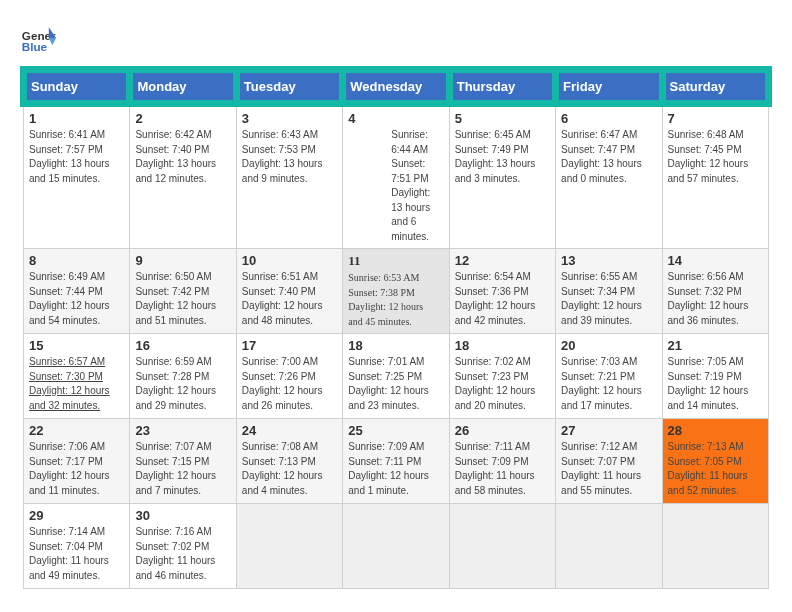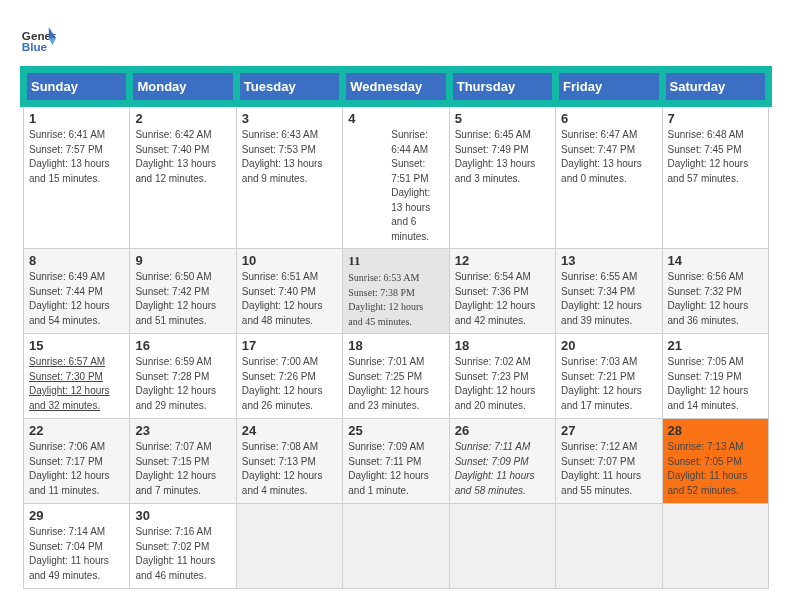--- a/index.html
+++ b/index.html
@@ -292,21 +292,21 @@
         </td>
         <td style="background: rgb(245, 245, 245);">
           <span class="day-num">25</span>
           <div class="day-info" style="white-space: pre-line;">Sunrise: 7:09 AM
 Sunset: 7:11 PM
 Daylight: 12 hours
 and 1 minute.</div>
         </td>
         <td style="background: rgb(245, 245, 245);">
           <span class="day-num">26</span>
-          <div class="day-info" style="white-space: pre-line; font-style: italic;">Sunrise: 7:11 AM
+          <div class="day-info" style="white-space: pre-line;">Sunrise: 7:11 AM
 Sunset: 7:09 PM
 Daylight: 11 hours
 and 58 minutes.</div>
         </td>
         <td style="background: rgb(245, 245, 245);">
           <span class="day-num">27</span>
           <div class="day-info" style="white-space: pre-line;">Sunrise: 7:12 AM
 Sunset: 7:07 PM
 Daylight: 11 hours
 and 55 minutes.</div>

